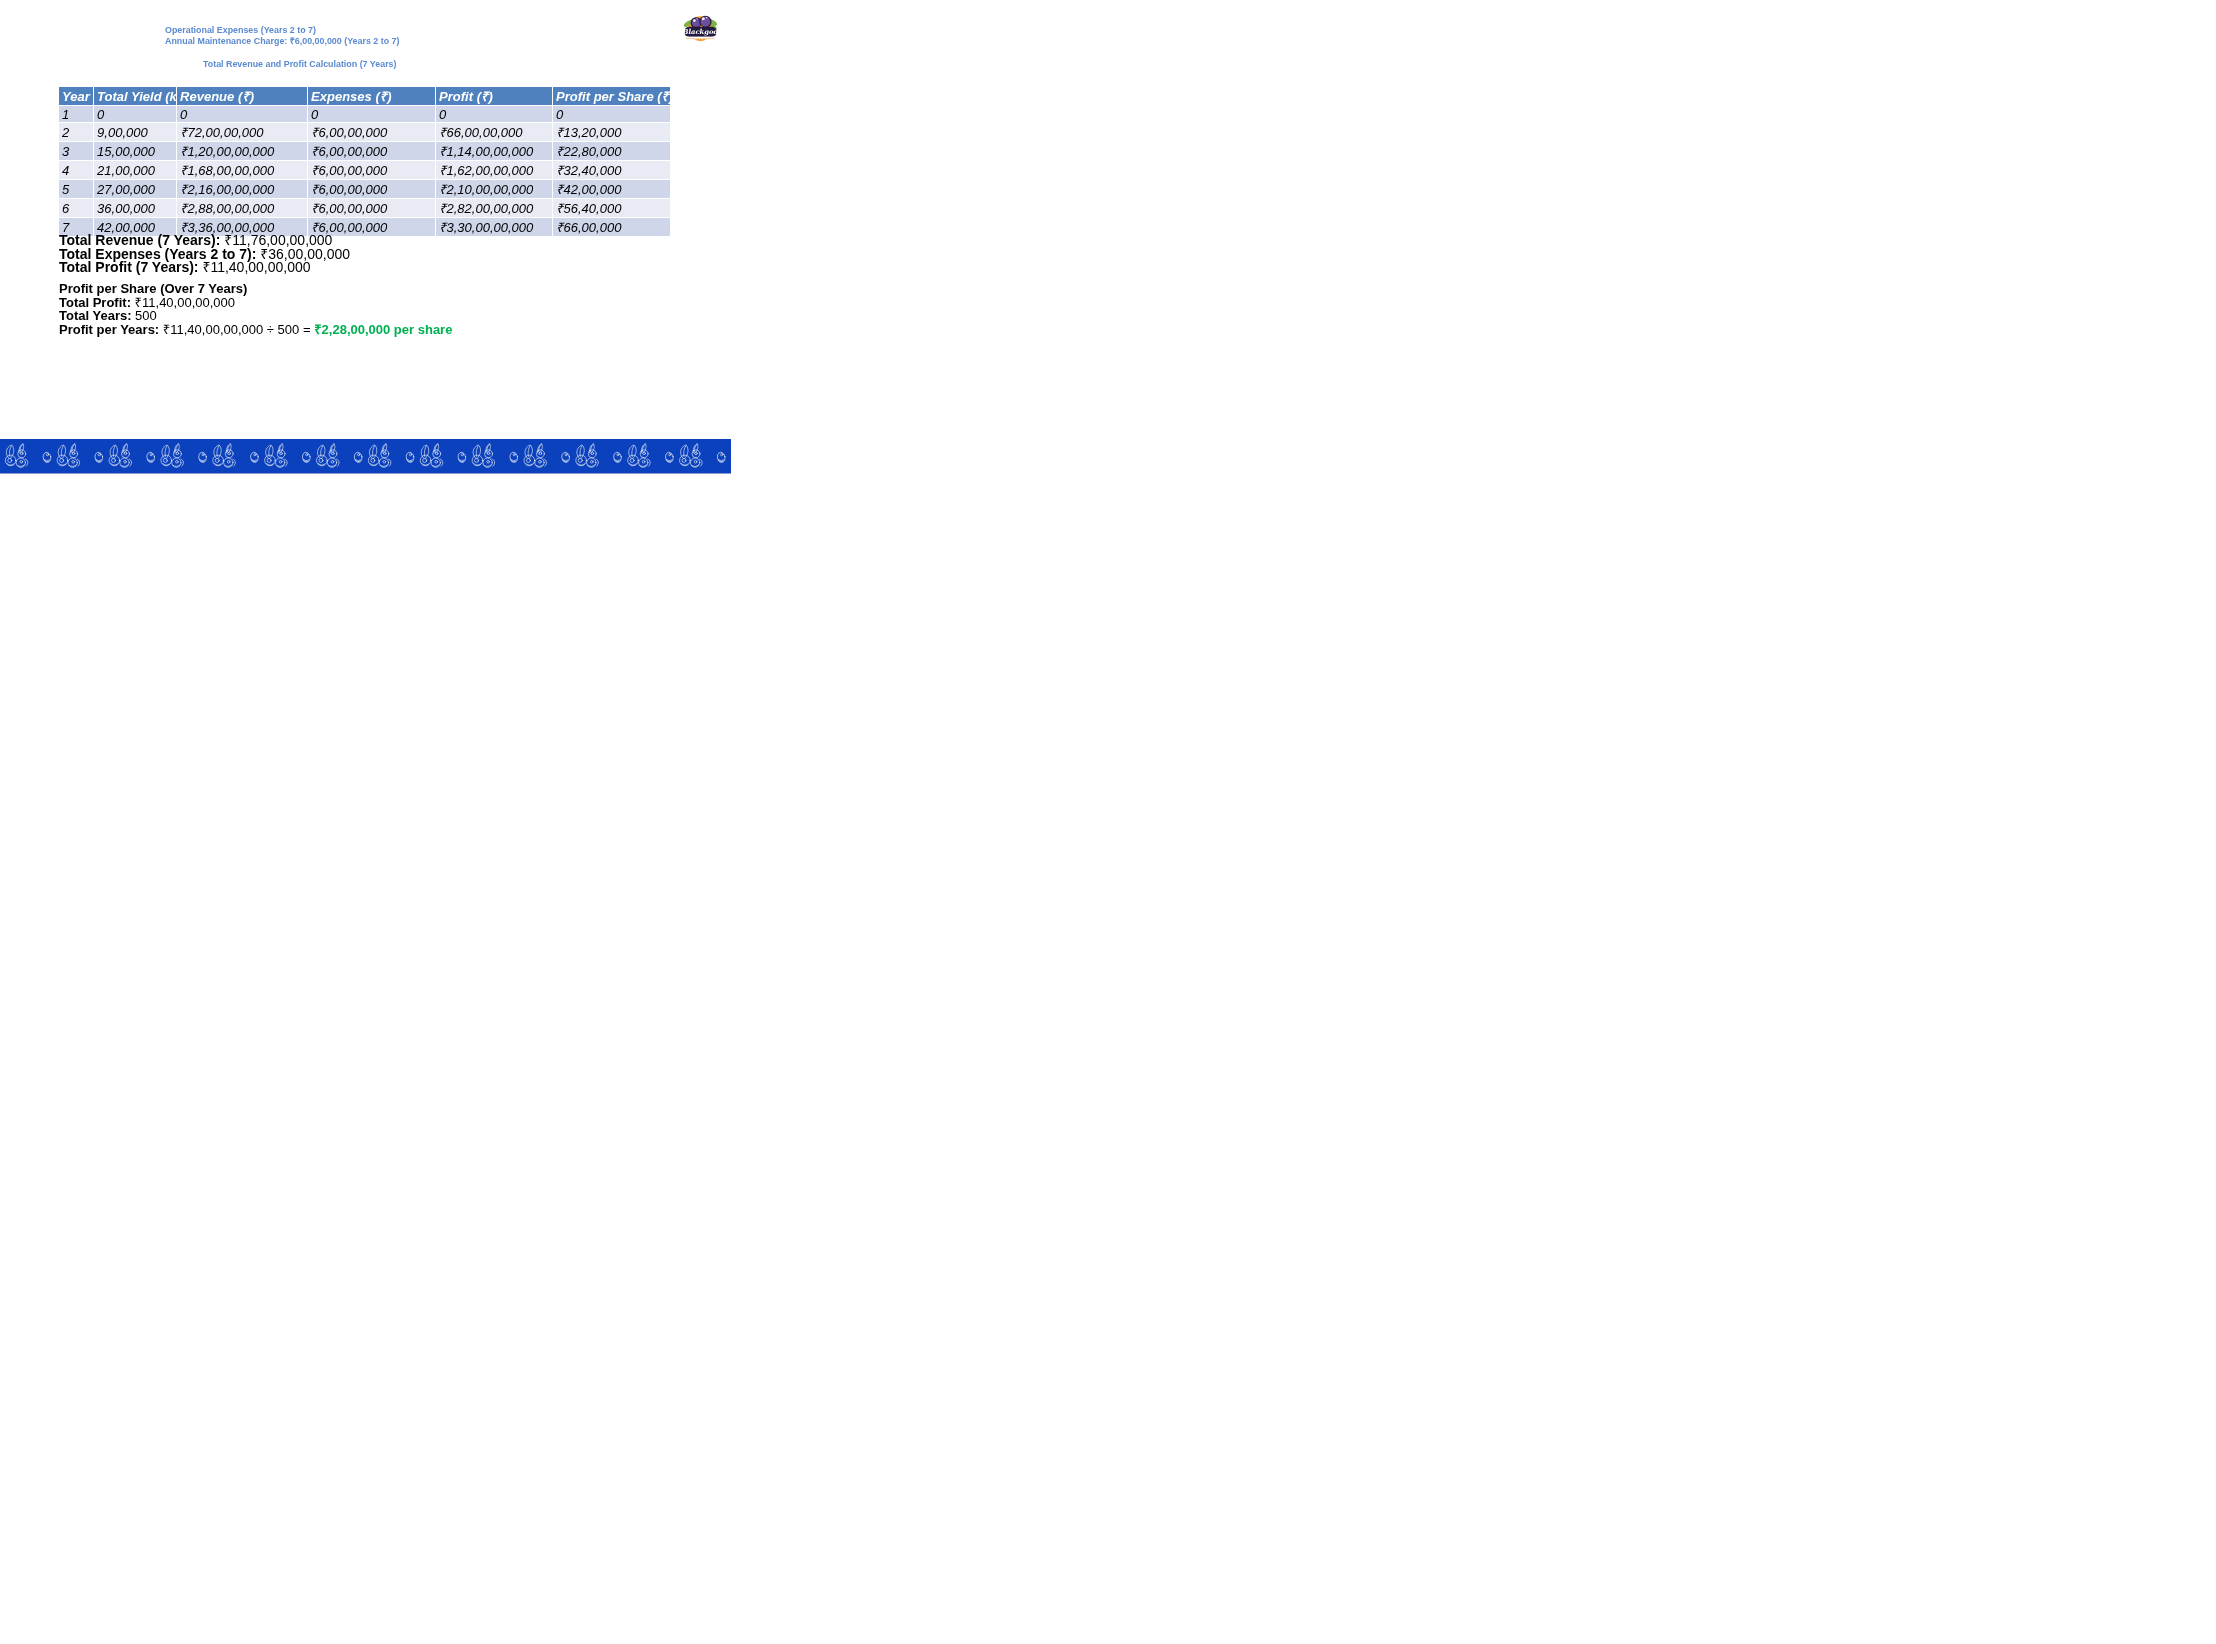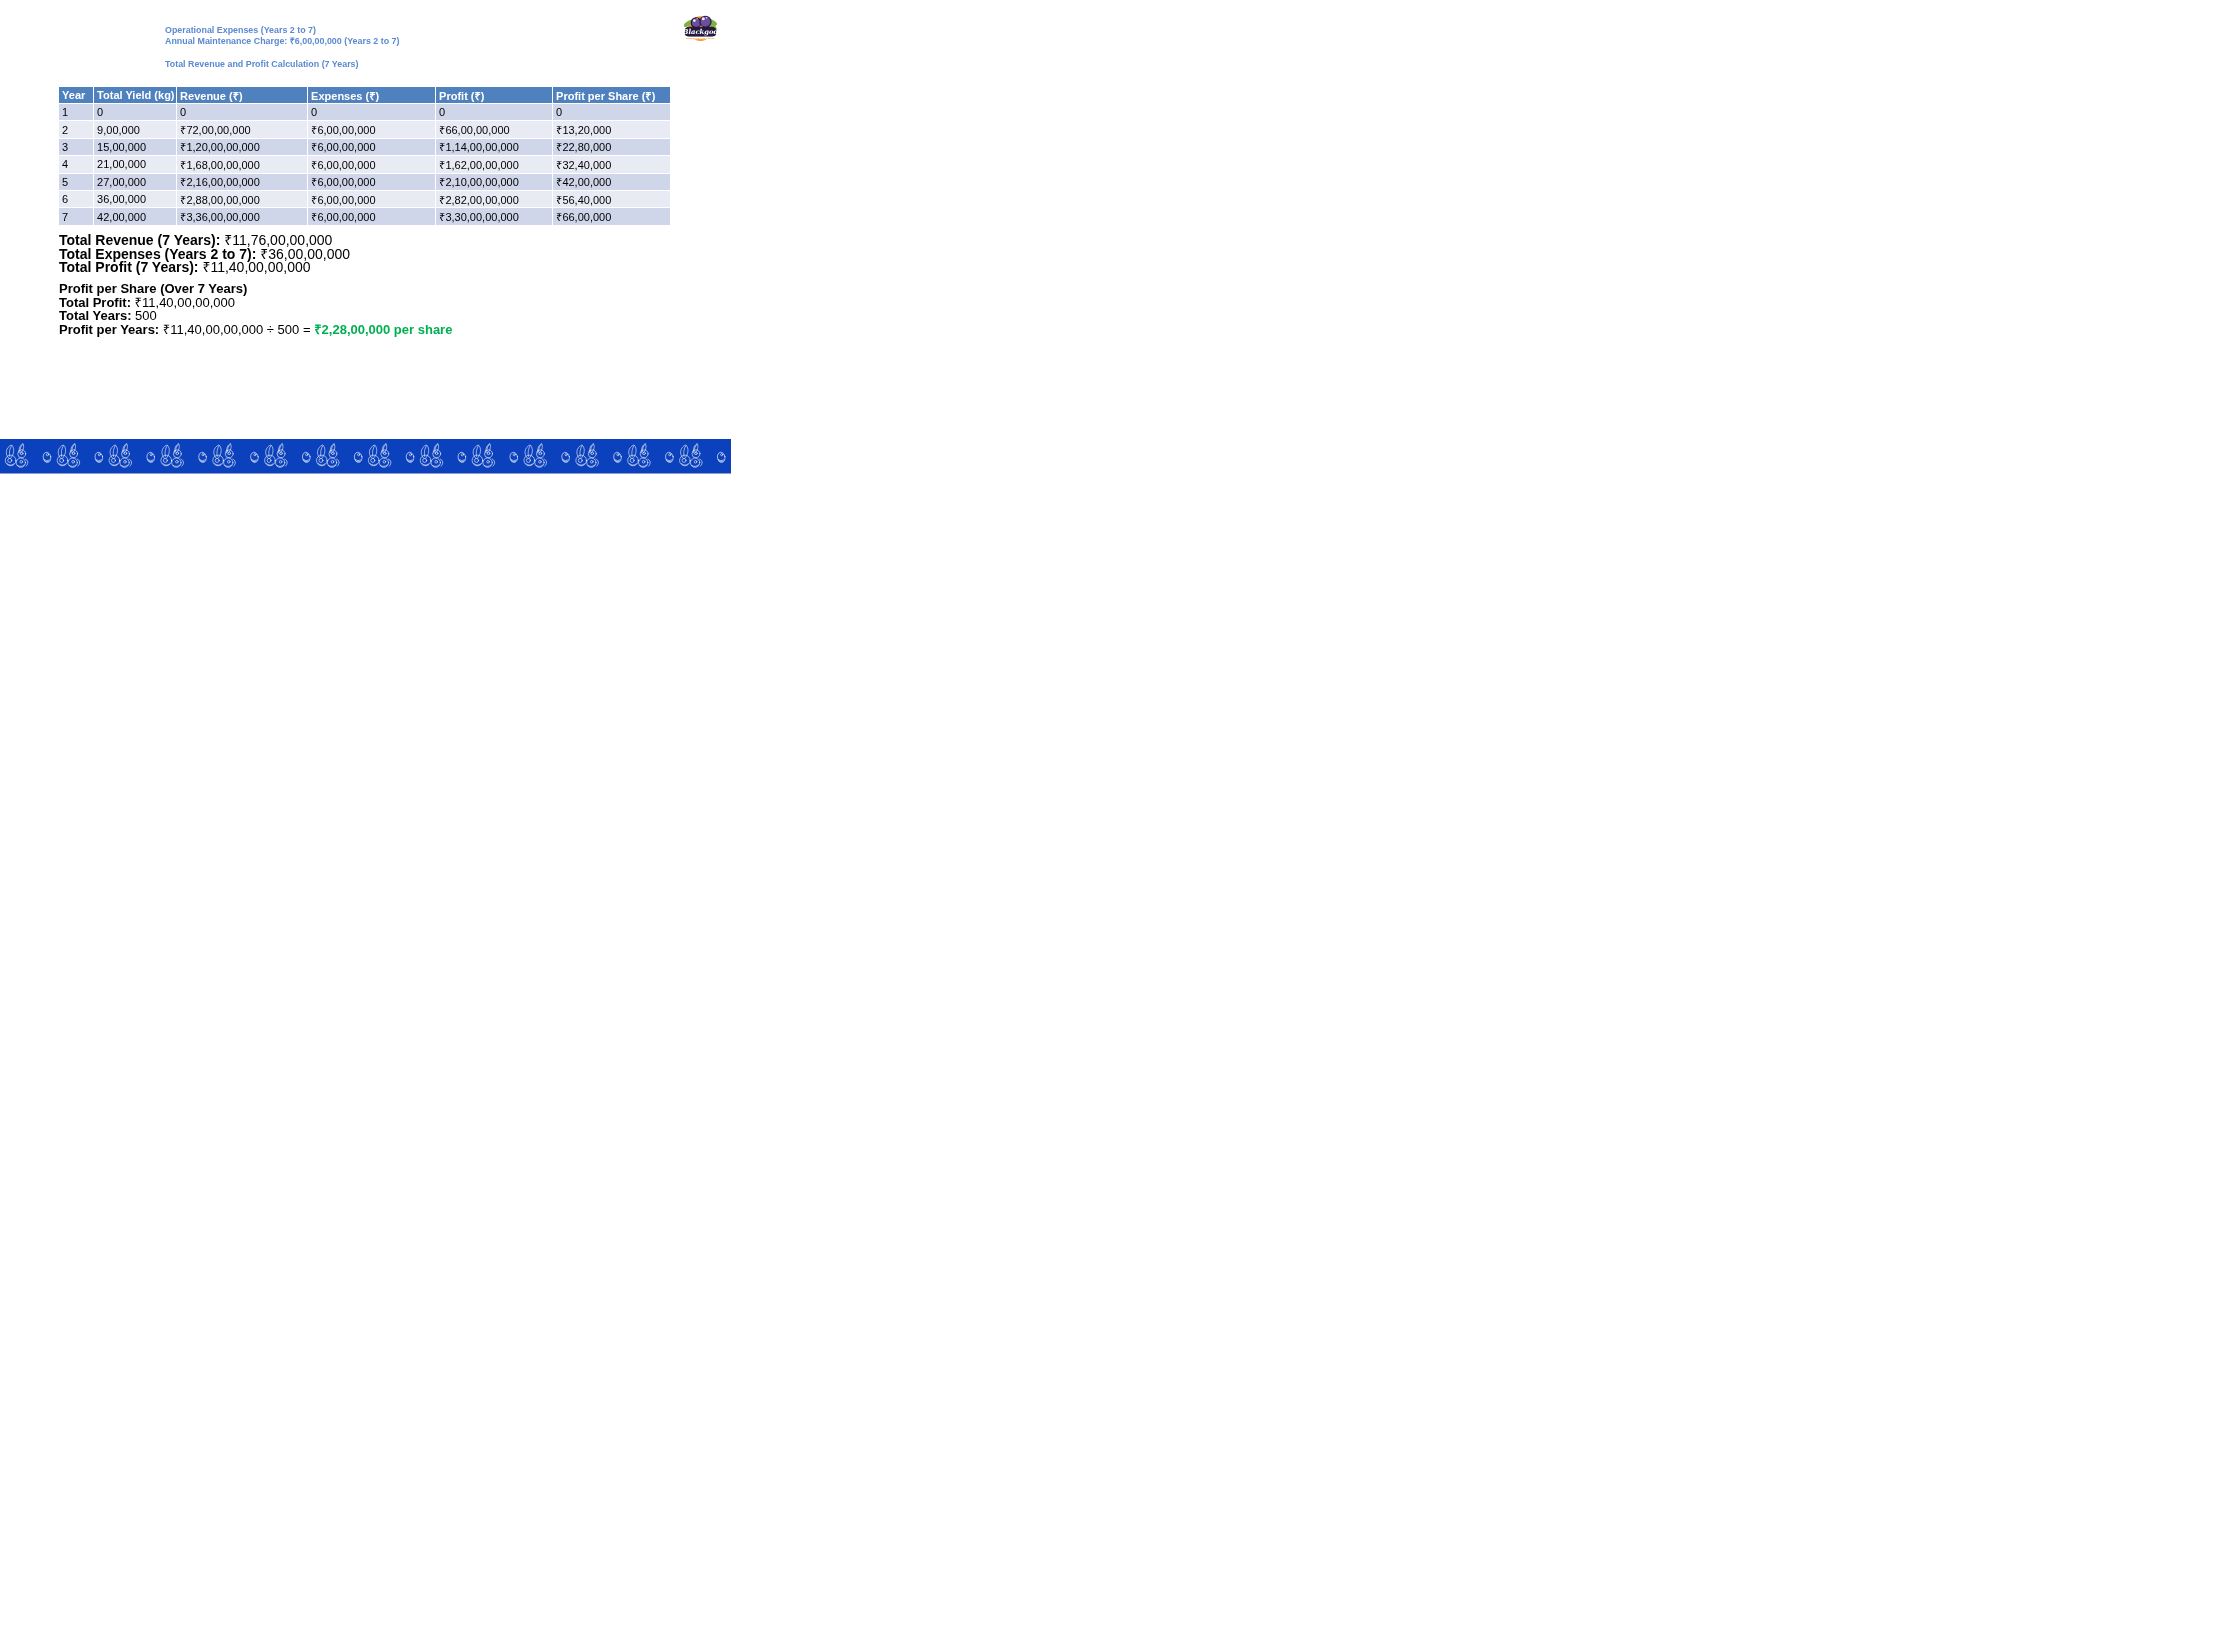--- a/index.html
+++ b/index.html
@@ -5,25 +5,25 @@
   html,body { margin:0; padding:0; background:#ffffff; }
   .page {
     position:relative; width:731px; height:474px; background:#ffffff;
     overflow:hidden; font-family:"Liberation Sans", sans-serif; color:#000;
   }
 
   
   .heading-block { position:absolute; left:165px; top:25px; font-size:8.9px;
     font-weight:bold; color:#5B8AD0; line-height:11px; }
   .subtitle-value { font-weight:bold; }
-  .section-title { margin-top:12.4px; }
+  .section-title { margin-top:12.4px;margin-left:38px; }
 
   
   .data-table { position:absolute; left:59px; top:87px; width:611px;
-    border-collapse:separate; border-spacing:0; table-layout:fixed; font-size:11px; }
+    border-collapse:separate; border-spacing:0; table-layout:fixed; font-size:13px;font-style:italic; }
   .data-table th {
     background:#4E81BD; color:#ffffff; font-weight:bold; text-align:left;
     height:16px; padding:0 0 0 3.1px; vertical-align:middle;
     border-right:0.9px solid #ffffff; border-bottom:1.3px solid #ffffff;
     overflow:hidden; white-space:nowrap;
   }
   .data-table td {
     height:16.4px; padding:0 0 0 3.1px; vertical-align:middle; text-align:left;
     border-right:0.9px solid #ffffff; border-bottom:0.9px solid #ffffff;
     overflow:hidden; white-space:nowrap;

